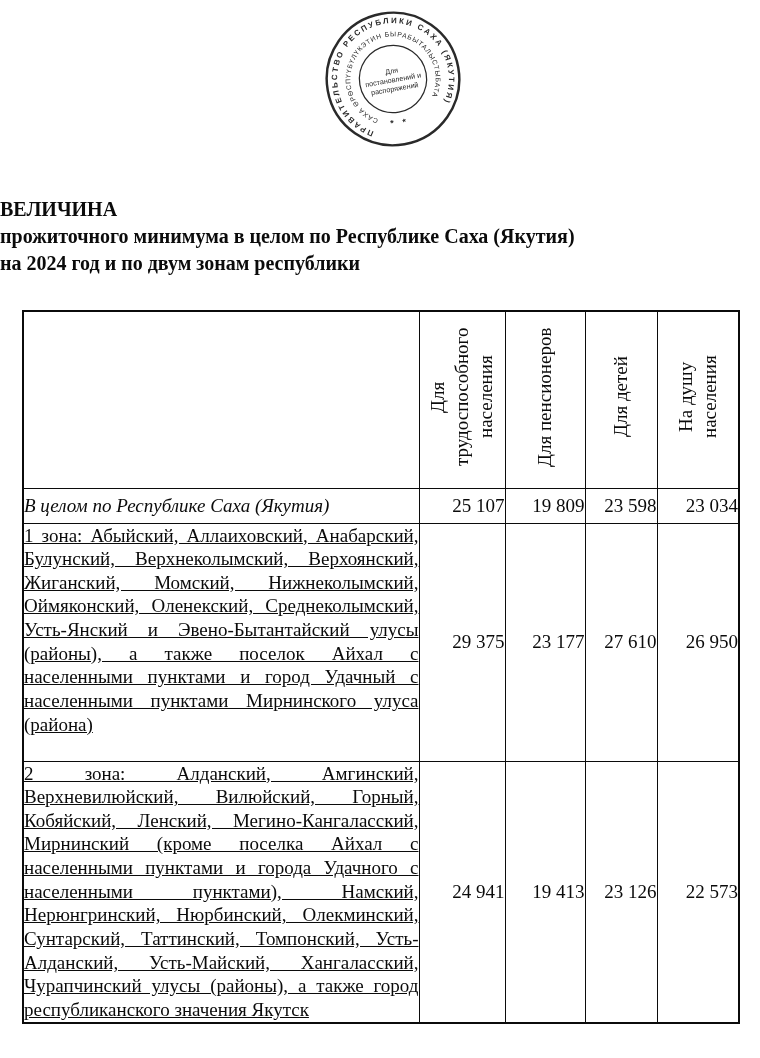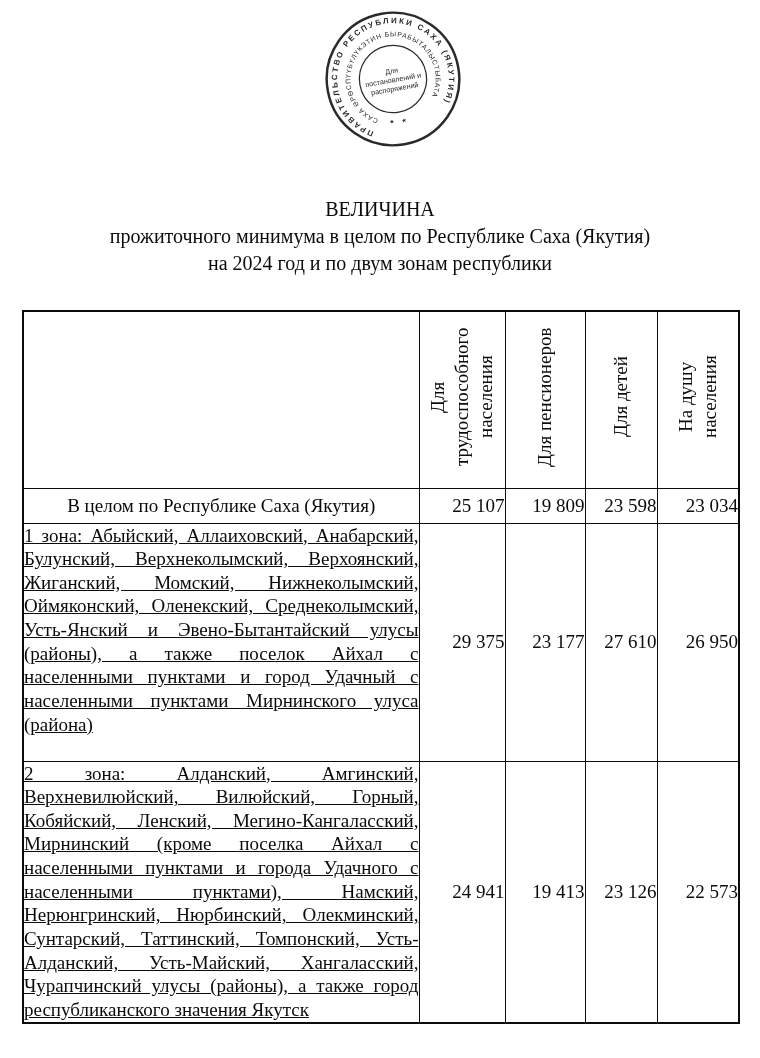--- a/index.html
+++ b/index.html
@@ -32,22 +32,21 @@
     top: 8px;
     z-index: 2;
   }
 
   
   .title {
     position: absolute;
     top: 196px;
     left: 0;
     width: 760px;
-    text-align: center;
-    font-weight: normal;
+    font-weight: bold;
     font-size: 20px;
     line-height: 27px;
   }
 
   
   .note {
     position: absolute;
     top: 286px;
     left: 22px;
     width: 716px;
@@ -74,23 +73,23 @@
   .vhead {
     display: inline-block;
     writing-mode: vertical-rl;
     transform: rotate(180deg);
     height: 156px;
     text-align: center;
     line-height: 24px;
     font-size: 19px;
   }
   .lbl-center {
-    text-align: center;
     vertical-align: middle;
     padding: 2px 6px;
+    font-style: italic;
   }
   .lbl-just {
     text-align: justify;
     text-align-last: left;
     vertical-align: top;
     padding: 1px 8px 2px 8px;
     line-height: 23.65px;
     text-decoration: underline;
   }
   .val {

